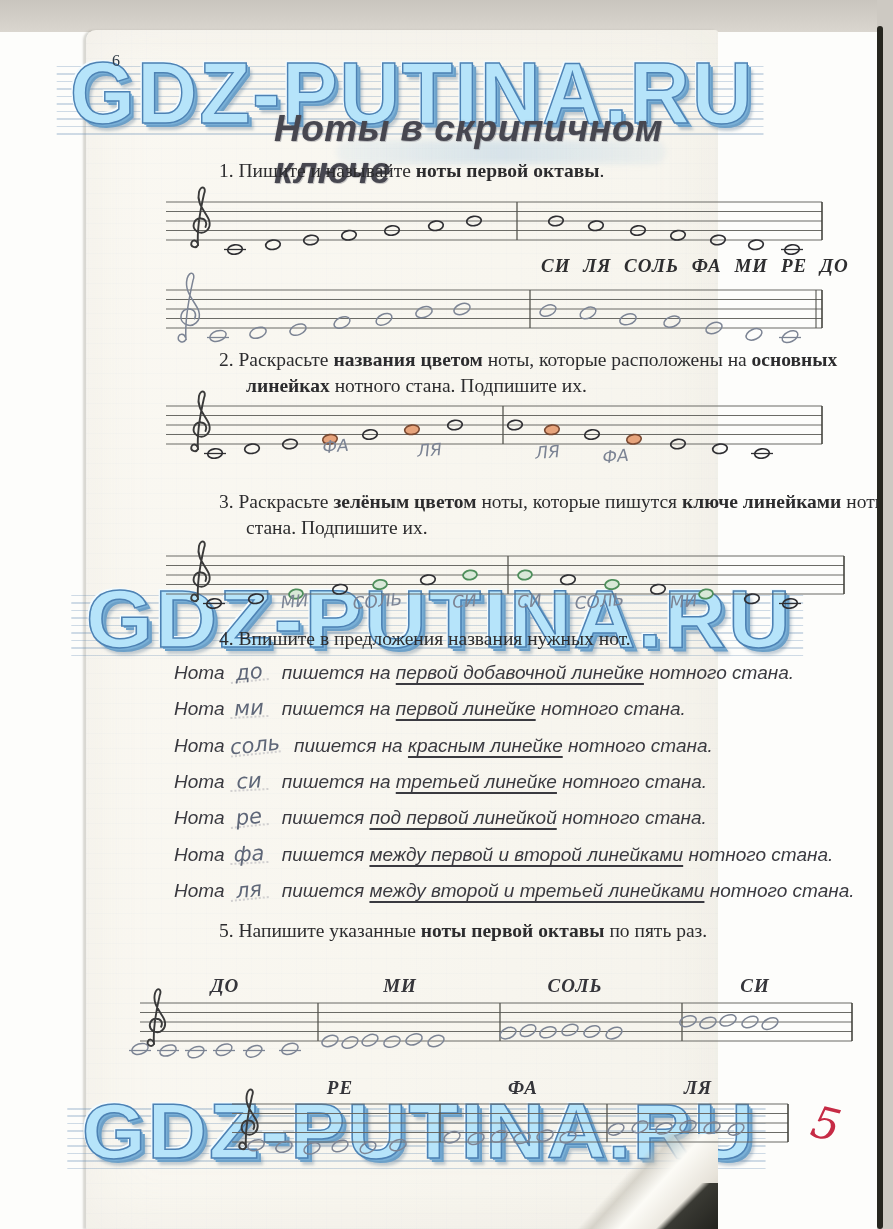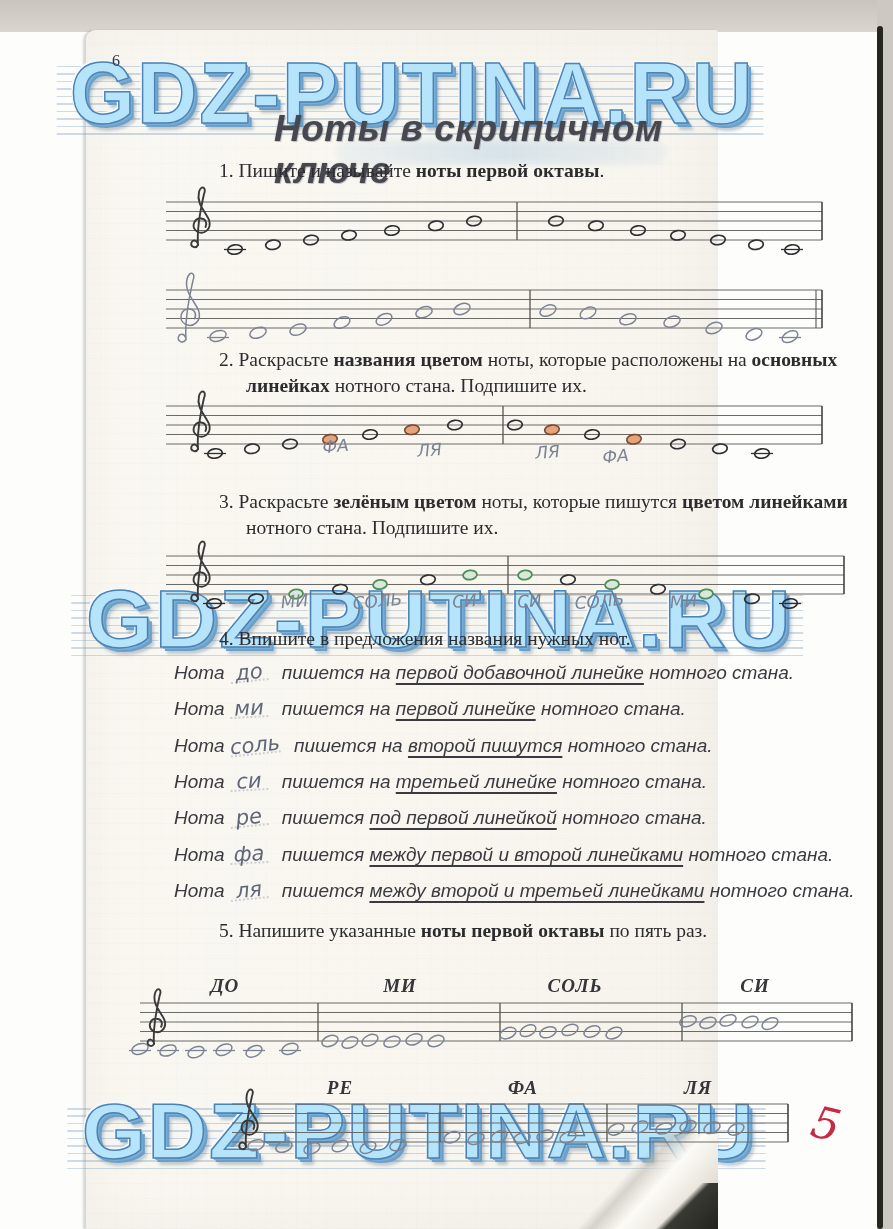--- a/index.html
+++ b/index.html
@@ -89,27 +89,28 @@
     <div class="ghost-line"></div>
 
     <div class="wm wm-top">GDZ-PUTINA.RU</div>
     <div class="wm wm-mid">GDZ-PUTINA.RU</div>
     <div class="wm wm-bottom">GDZ-PUTINA.RU</div>
 
     <div class="pn-top">6</div>
     <h1 class="title">Ноты в скрипичном ключе</h1>
 
     <p class="task t1"><span>1. Пишите и называйте </span><span class="b">ноты первой октавы</span><span>.</span></p>
+    <div class="names g2">СИ ЛЯ СОЛЬ ФА МИ РЕ ДО</div>
     <p class="task t2"><span>2. Раскрасьте </span><span class="b">названия цветом</span><span> ноты, которые расположены на </span><span class="b">основных линейках</span><span> нотного стана. Подпишите их.</span></p>
-    <p class="task t3"><span>3. Раскрасьте </span><span class="b">зелёным цветом</span><span> ноты, которые пишутся </span><span class="b">цветом линейками</span><span> нотного стана. Подпишите их.</span></p>
+    <p class="task t3"><span>3. Раскрасьте </span><span class="b">зелёным цветом</span><span> ноты, которые пишутся </span><span class="b">ключе линейками</span><span> нотного стана. Подпишите их.</span></p>
     <p class="task t4"><span>4. Впишите в предложения названия нужных нот.</span></p>
     <div id="sentences" class="layer">
         <div class="sentence" style="top: 632px;"><span class="nota">Нота</span><span class="answer" style="transform: rotate(-6deg);">до</span><span> пишется на </span><span class="u">первой добавочной линейке</span><span> нотного стана.</span></div>
         <div class="sentence" style="top: 668.3px;"><span class="nota">Нота</span><span class="answer" style="transform: rotate(-3deg);">ми</span><span> пишется на </span><span class="u">первой линейке</span><span> нотного стана.</span></div>
-        <div class="sentence" style="top: 704.6px;"><span class="nota">Нота</span><span class="answer" style="transform: rotate(-6deg);">соль</span><span> пишется на </span><span class="u">второй пишутся</span><span> нотного стана.</span></div>
+        <div class="sentence" style="top: 704.6px;"><span class="nota">Нота</span><span class="answer" style="transform: rotate(-6deg);">соль</span><span> пишется на </span><span class="u">красным линейке</span><span> нотного стана.</span></div>
         <div class="sentence" style="top: 740.9px;"><span class="nota">Нота</span><span class="answer" style="transform: rotate(-3deg);">си</span><span> пишется на </span><span class="u">третьей линейке</span><span> нотного стана.</span></div>
         <div class="sentence" style="top: 777.2px;"><span class="nota">Нота</span><span class="answer" style="transform: rotate(-6deg);">ре</span><span> пишется </span><span class="u">под первой линейкой</span><span> нотного стана.</span></div>
         <div class="sentence" style="top: 813.5px;"><span class="nota">Нота</span><span class="answer" style="transform: rotate(-3deg);">фа</span><span> пишется </span><span class="u">между первой и второй линейками</span><span> нотного стана.</span></div>
         <div class="sentence" style="top: 849.8px;"><span class="nota">Нота</span><span class="answer" style="transform: rotate(-6deg);">ля</span><span> пишется </span><span class="u">между второй и третьей линейками</span><span> нотного стана.</span></div>
       </div>
     <p class="task t5"><span>5. Напишите указанные </span><span class="b">ноты первой октавы</span><span> по пять раз.</span></p>
 
     <div class="pn-bottom">5</div>
     <div class="curl"></div>
     <div class="curl2"></div>

